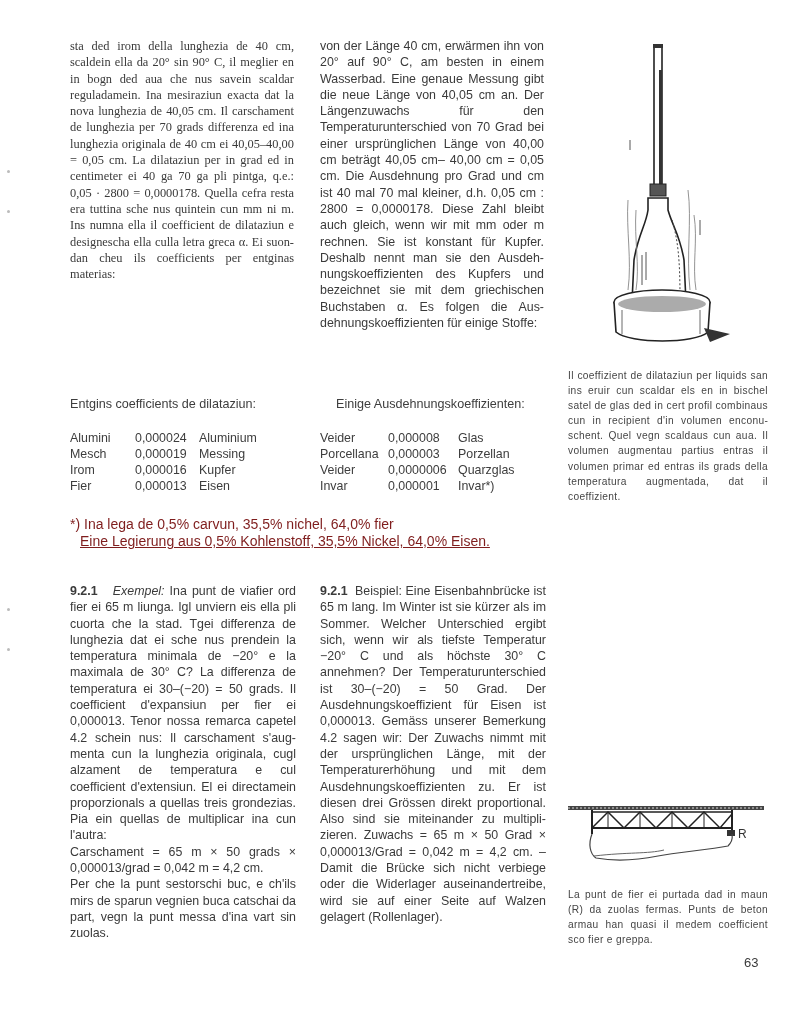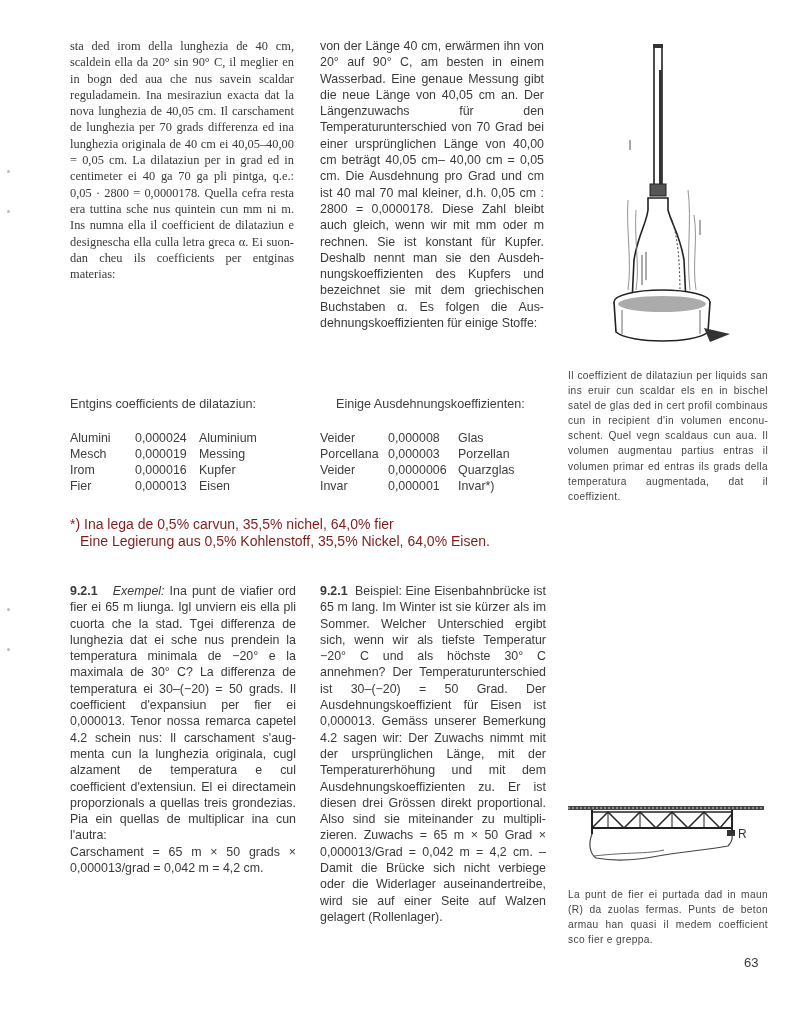--- a/index.html
+++ b/index.html
@@ -114,30 +114,31 @@
   <tr>
     <td>Invar</td>
     <td>0,000001</td>
     <td>Invar*)</td>
   </tr>
 </tbody>
   </table>
 
 <div class="abs foot" style="left:70px;top:516px;width:470px;">
   <div>*) Ina lega de 0,5% carvun, 35,5% nichel, 64,0% fier</div>
-  <div style="padding-left:10px;">Eine Legierung aus 0,5% Kohlenstoff, 35,5% Nickel, 64,0% Eisen.</div>
+  <div style="padding-left:10px;text-decoration:underline;">Eine Legierung aus 0,5% Kohlenstoff, 35,5% Nickel, 64,0% Eisen.</div>
 </div>
 
 <div class="abs col" style="left:70px;top:583px;width:226px;">
   <p>
     <span class="secnum">9.2.1</span>&nbsp;&nbsp;
     <em>Exempel:</em>
     <span>Ina punt de viafier ord fier ei 65 m liunga. Igl unviern eis ella pli cuorta che la stad. Tgei diffe­renza de lunghezia dat ei sche nus prendein la temperatura minimala de −20° e la maximala de 30° C? La differenza de temperatura ei 30–(−20) = 50 grads. Il coefficient d'expansiun per fier ei 0,000013. Te­nor nossa remarca capetel 4.2 schein nus: Il carschament s'aug­menta cun la lunghezia originala, cugl alzament de temperatura e cul coefficient d'extensiun. El ei directa­mein proporzionals a quellas treis grondezias. Pia ein quellas de multi­plicar ina cun l'autra:</span>
   </p>
   <p>Carschament = 65 m × 50 grads × 0,000013/grad = 0,042 m = 4,2 cm.</p>
+  <p>Per che la punt sestorschi buc, e ch'ils mirs de sparun vegnien buca catschai da part, vegn la punt messa d'ina vart sin zuolas.</p>
 </div>
 
 <div class="abs col" style="left:320px;top:583px;width:226px;">
   <p>
     <span class="secnum">9.2.1</span>&nbsp;
     <span>Beispiel:</span>
     <span>Eine Eisenbahn­brücke ist 65 m lang. Im Winter ist sie kürzer als im Sommer. Welcher Unterschied ergibt sich, wenn wir als tiefste Temperatur −20° C und als höchste 30° C annehmen? Der Tem­peraturunterschied ist 30–(−20) = 50 Grad. Der Ausdehnungskoeffi­zient für Eisen ist 0,000013. Gemäss unserer Bemerkung 4.2 sagen wir: Der Zuwachs nimmt mit der ur­sprünglichen Länge, mit der Tempe­raturerhöhung und mit dem Ausdeh­nungskoeffizienten zu. Er ist diesen drei Grössen direkt proportional. Al­so sind sie miteinander zu multipli­zieren. Zuwachs = 65 m × 50 Grad × 0,000013/Grad = 0,042 m = 4,2 cm. – Damit die Brücke sich nicht ver­biege oder die Widerlager auseinan­dertreibe, wird sie auf einer Seite auf Walzen gelagert (Rollenlager).</span>
   </p>
 </div>
 

